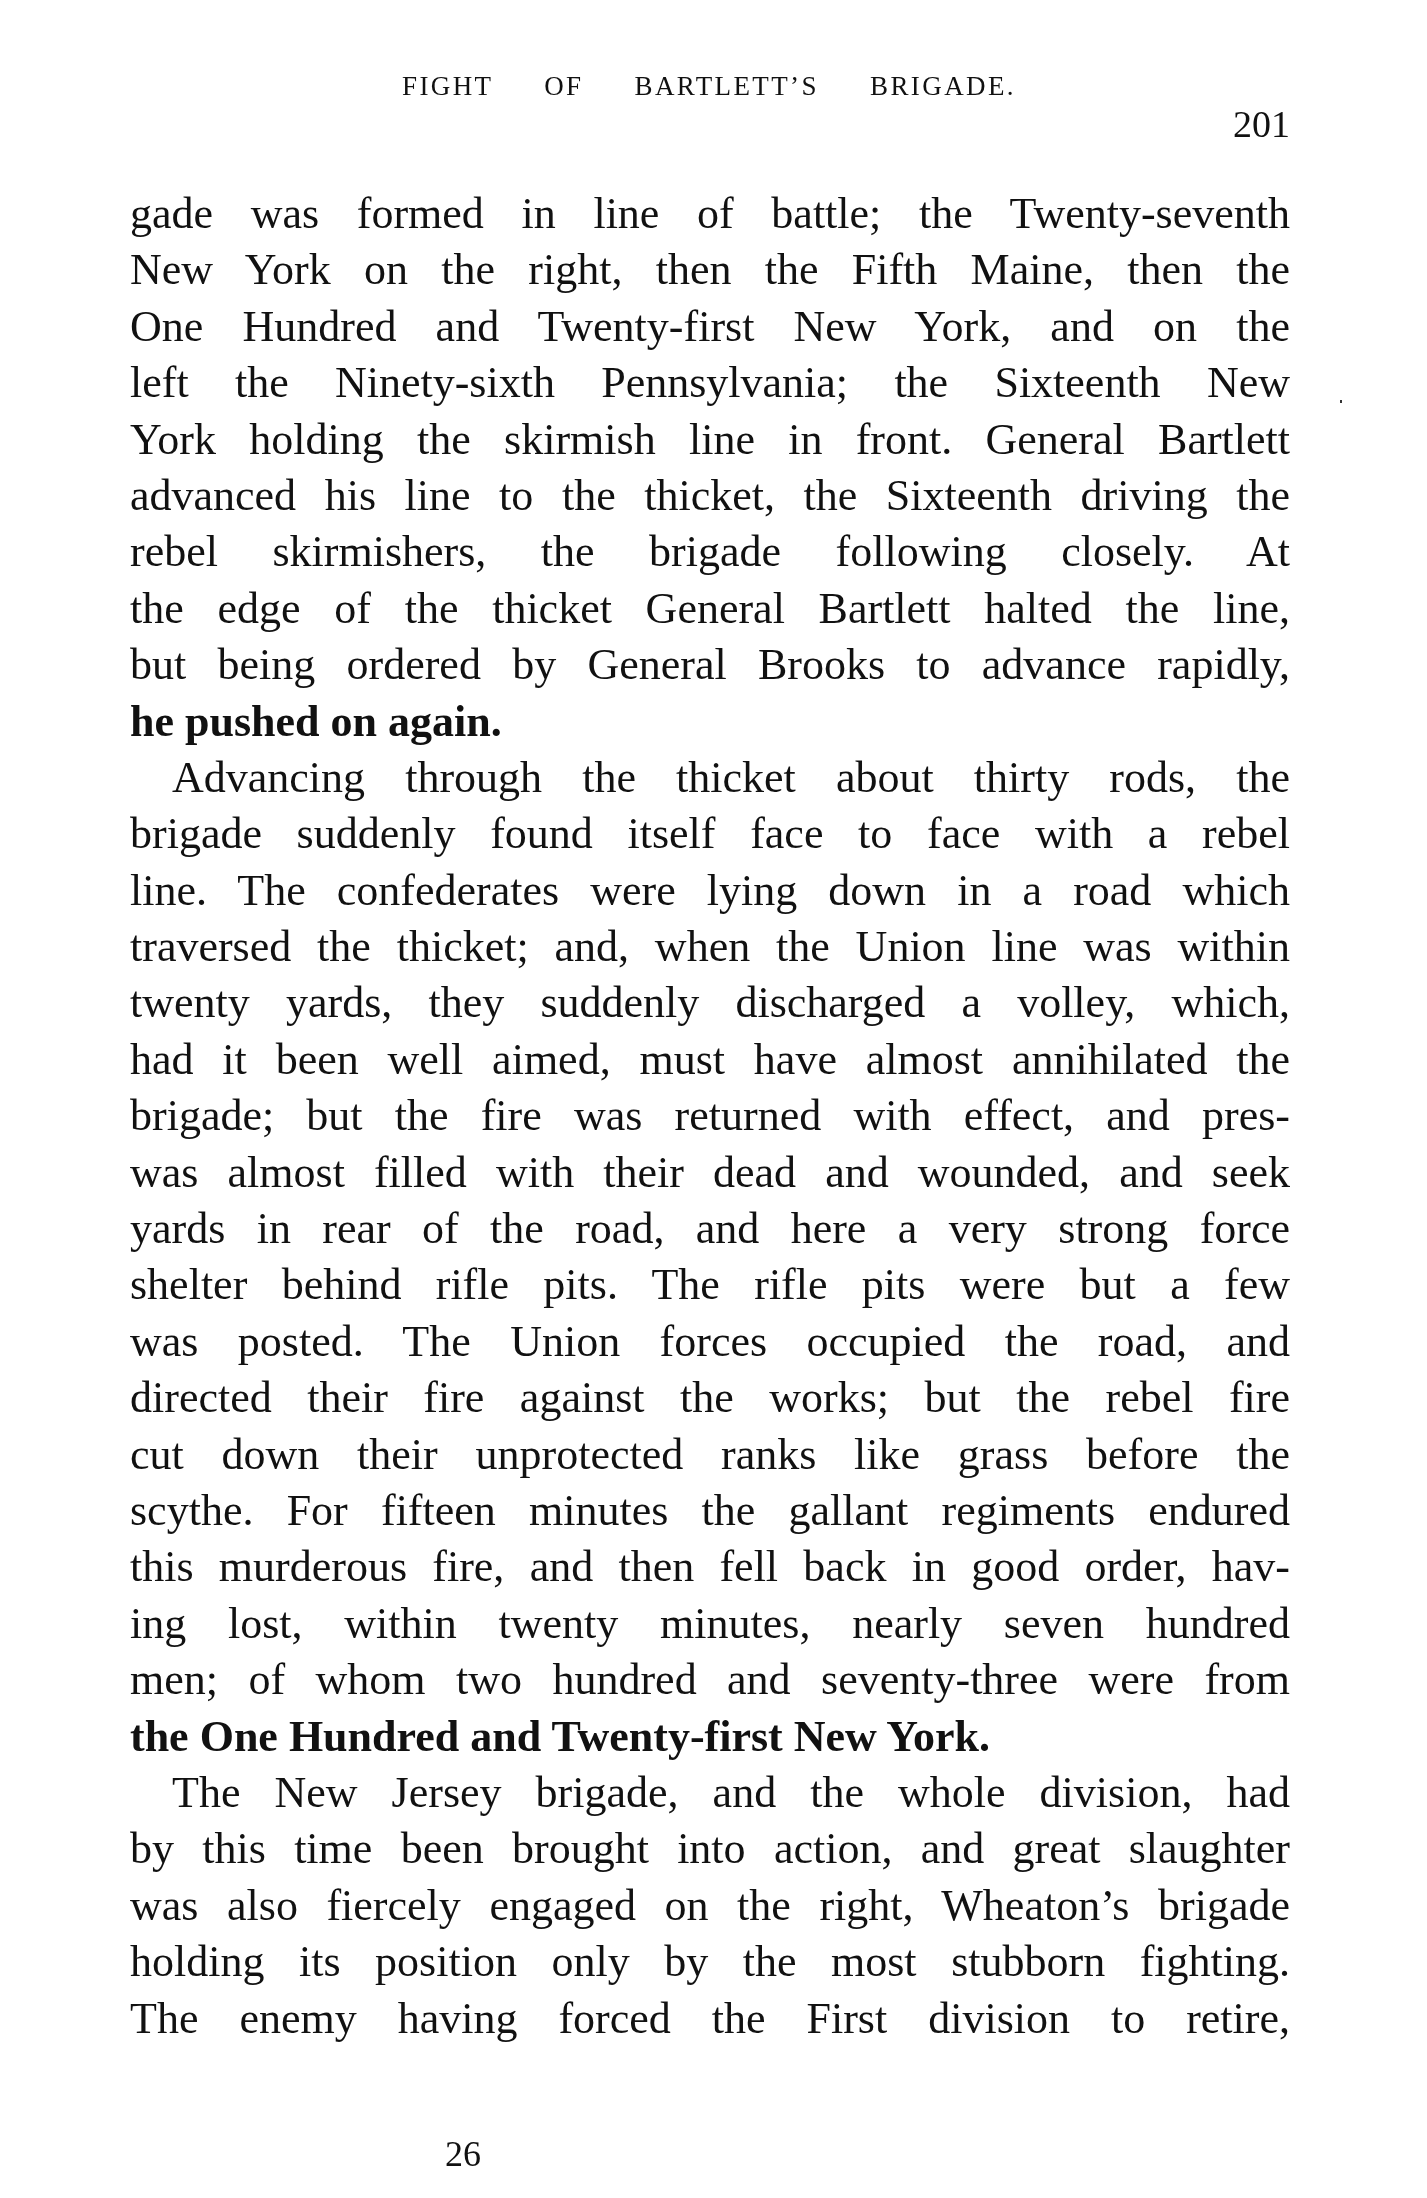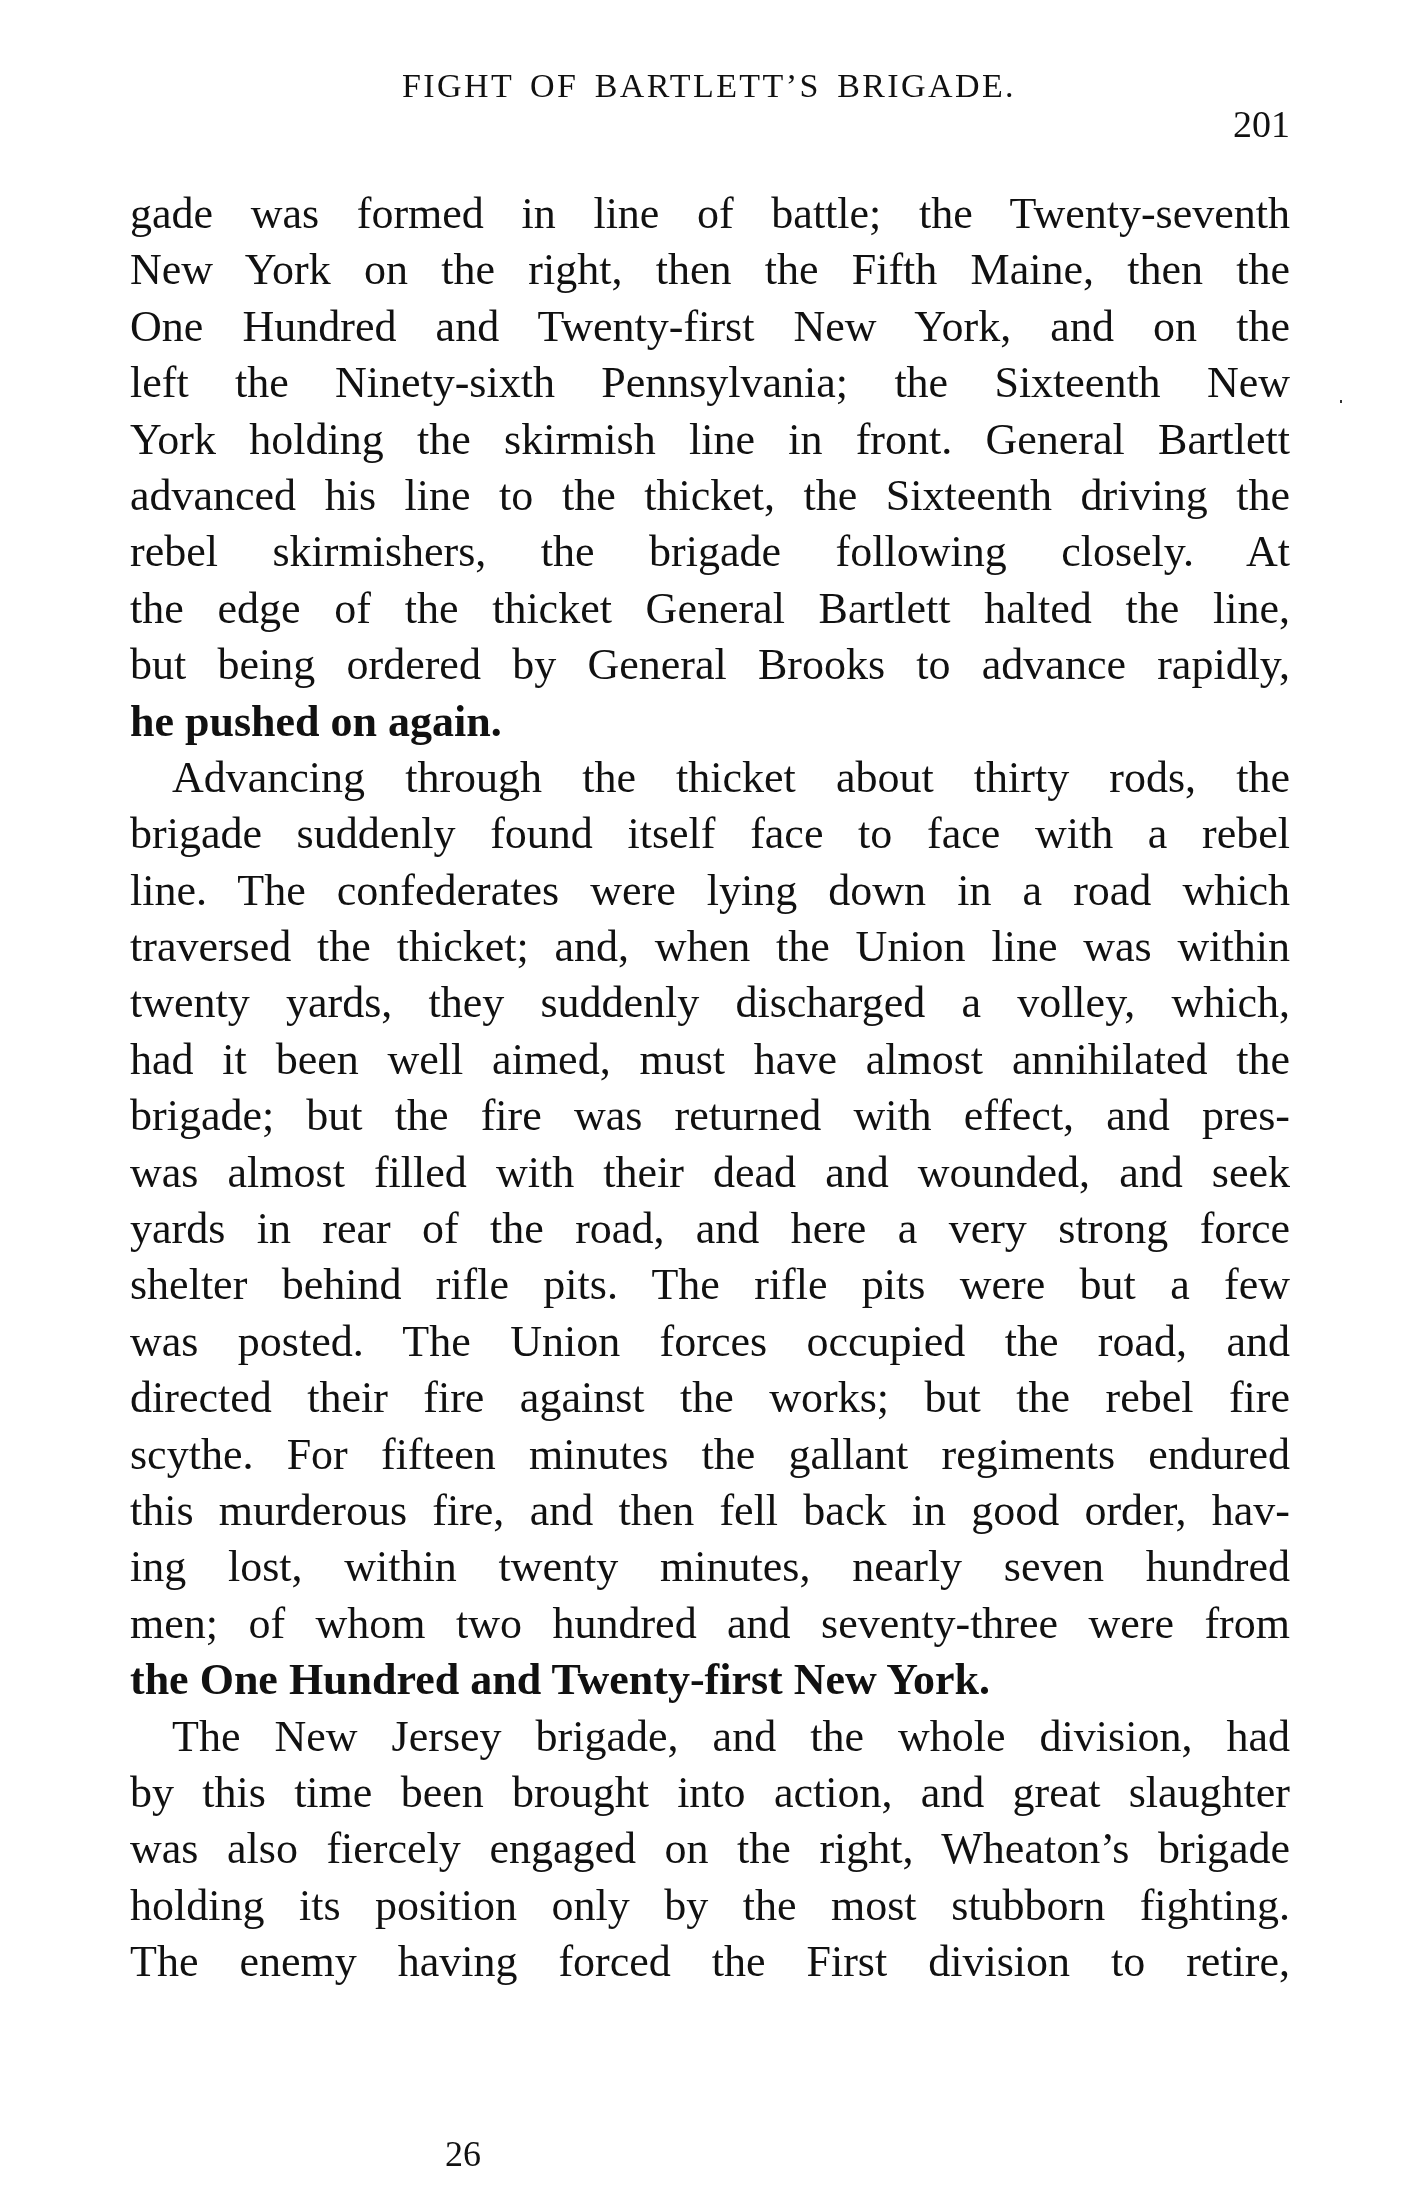--- a/index.html
+++ b/index.html
@@ -13,21 +13,21 @@
       position: relative;
       overflow: hidden;
       color: #111111;
       font-family: "Liberation Serif", "DejaVu Serif", serif;
     }
     .running-head {
       position: absolute;
       left: 402px;
       top: 68px;
       width: 614px;
-      font-size: 34px;
+      font-size: 27px;
       line-height: 36px;
       letter-spacing: 2.4px;
       text-transform: uppercase;
       white-space: nowrap;
       text-align: justify;
       text-align-last: justify;
     }
     .page-number {
       position: absolute;
       left: 1224px;
@@ -107,20 +107,21 @@
     <span class="line">line.  The confederates were lying down in a road which</span>
     <span class="line">traversed the thicket; and, when the Union line was within</span>
     <span class="line">twenty yards, they suddenly discharged a volley, which,</span>
     <span class="line">had it been well aimed, must have almost annihilated the</span>
     <span class="line">brigade; but the fire was returned with effect, and pres-</span>
     <span class="line">was almost filled with their dead and wounded, and seek</span>
     <span class="line">yards in rear of the road, and here a very strong force</span>
     <span class="line">shelter behind rifle pits.  The rifle pits were but a few</span>
     <span class="line">was posted.  The Union forces occupied the road, and</span>
     <span class="line">directed their fire against the works; but the rebel fire</span>
+    <span class="line">cut down their unprotected ranks like grass before the</span>
     <span class="line">scythe.  For fifteen minutes the gallant regiments endured</span>
     <span class="line">this murderous fire, and then fell back in good order, hav-</span>
     <span class="line">ing lost, within twenty minutes, nearly seven hundred</span>
     <span class="line">men; of whom two hundred and seventy-three were from</span>
     <span class="line last">the One Hundred and Twenty-first New York.</span>
   </div>
 
   <div>
     <span class="line indent">The New Jersey brigade, and the whole division, had</span>
     <span class="line">by this time been brought into action, and great slaughter</span>

